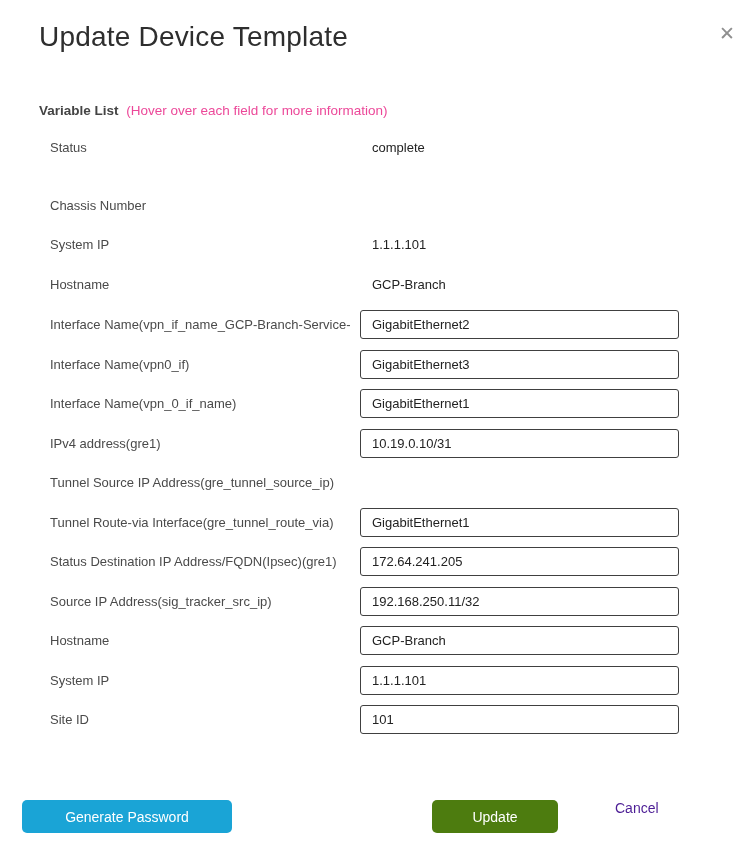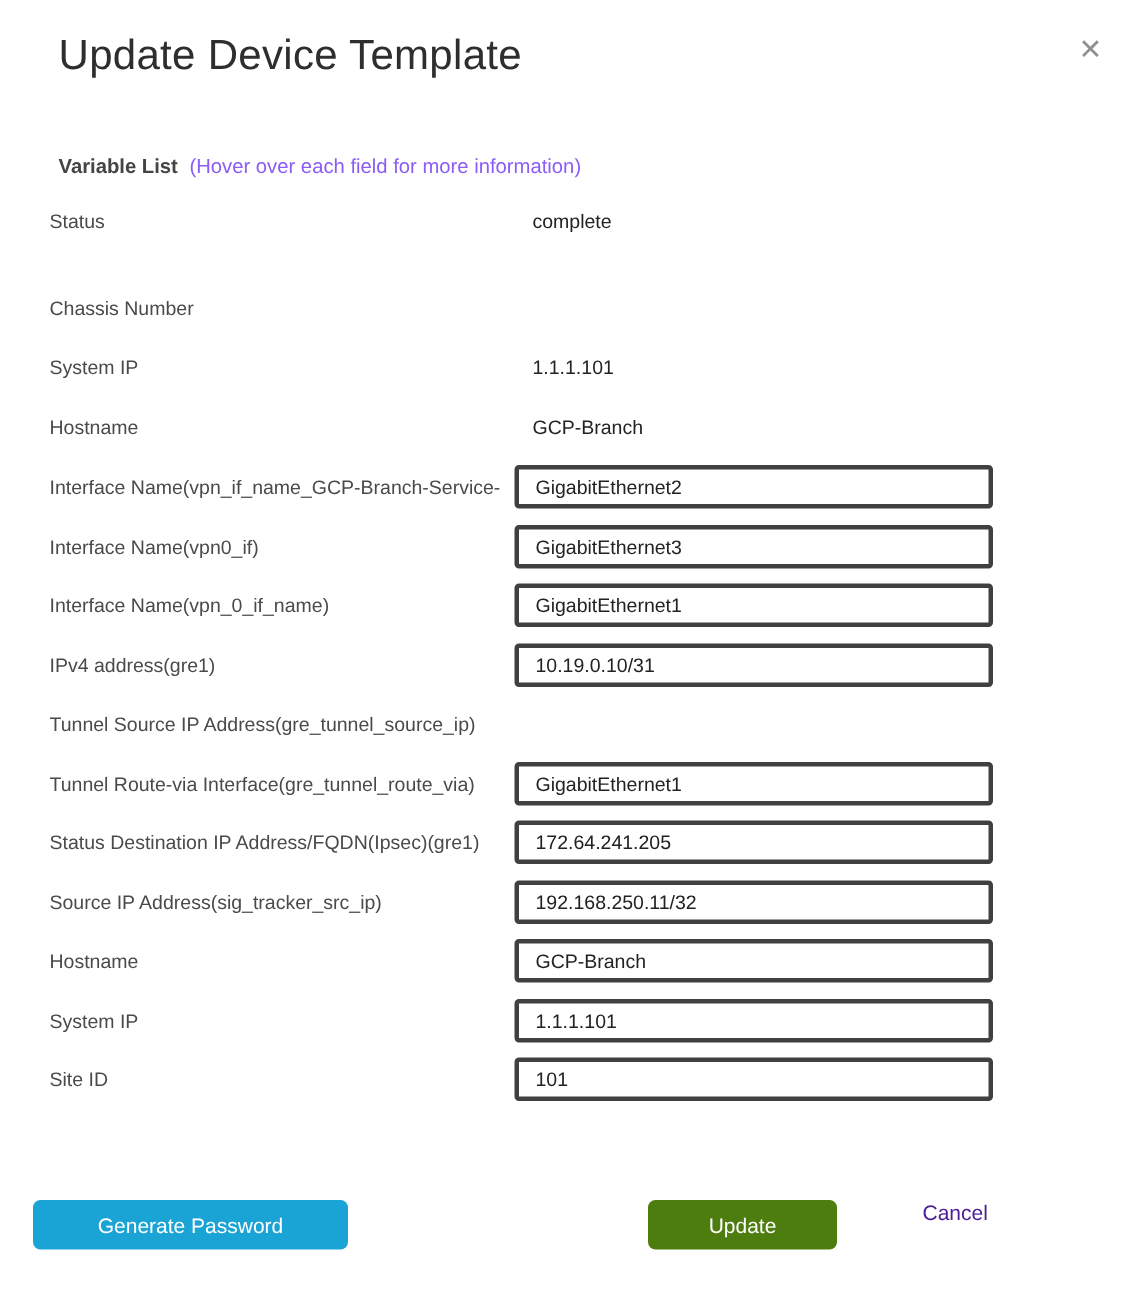--- a/index.html
+++ b/index.html
@@ -24,23 +24,23 @@
     font-size: 28px; line-height: 34px;
     font-weight: 300; color: #2e2e2e;
     letter-spacing: 0.2px;
   }
 
   .section-header {
     margin: 48px 0 0 39px;
     font-size: 13.5px; line-height: 18px; color: #666666;
   }
   .section-header .section-title { font-weight: bold; color: #444444; }
-  .section-header .section-hint { font-weight: normal; color: #8b5cf6; margin-left: 4px; }
+  .section-header .section-hint { font-weight: normal; color: #ec4899; margin-left: 4px; }
 
-  .rows { margin: 17px 0 0 33px; }
+  .rows { margin: 17px 0 0 50px; }
 
   .row { display: flex; align-items: center; }
   .row .lbl {
     flex: none; width: 310px;
     font-size: 13px; color: #4a4a4a;
     white-space: nowrap; overflow: hidden;
   }
   .row.static { height: 20px; }
   .row.static .val {
     margin-left: 12px;
@@ -50,21 +50,21 @@
   .row.editable { height: 29px; margin-bottom: 10.5px; }
 
   .r-status   { margin-bottom: 38px; }
   .r-chassis  { margin-bottom: 19px; }
   .r-sysip    { margin-bottom: 20px; }
   .r-hostname { margin-bottom: 16px; }
 
   .txt {
     flex: none;
     width: 319px; height: 29px;
-    border: 3px solid #404040; border-radius: 3px;
+    border: 1px solid #404040; border-radius: 3px;
     padding: 0 10px 0 11px;
     font-family: "Liberation Sans", sans-serif;
     font-size: 13px; color: #222222;
     background: #ffffff;
     outline: none;
   }
 
   .footer {
     margin-top: 66px;
     display: flex; align-items: flex-start;

